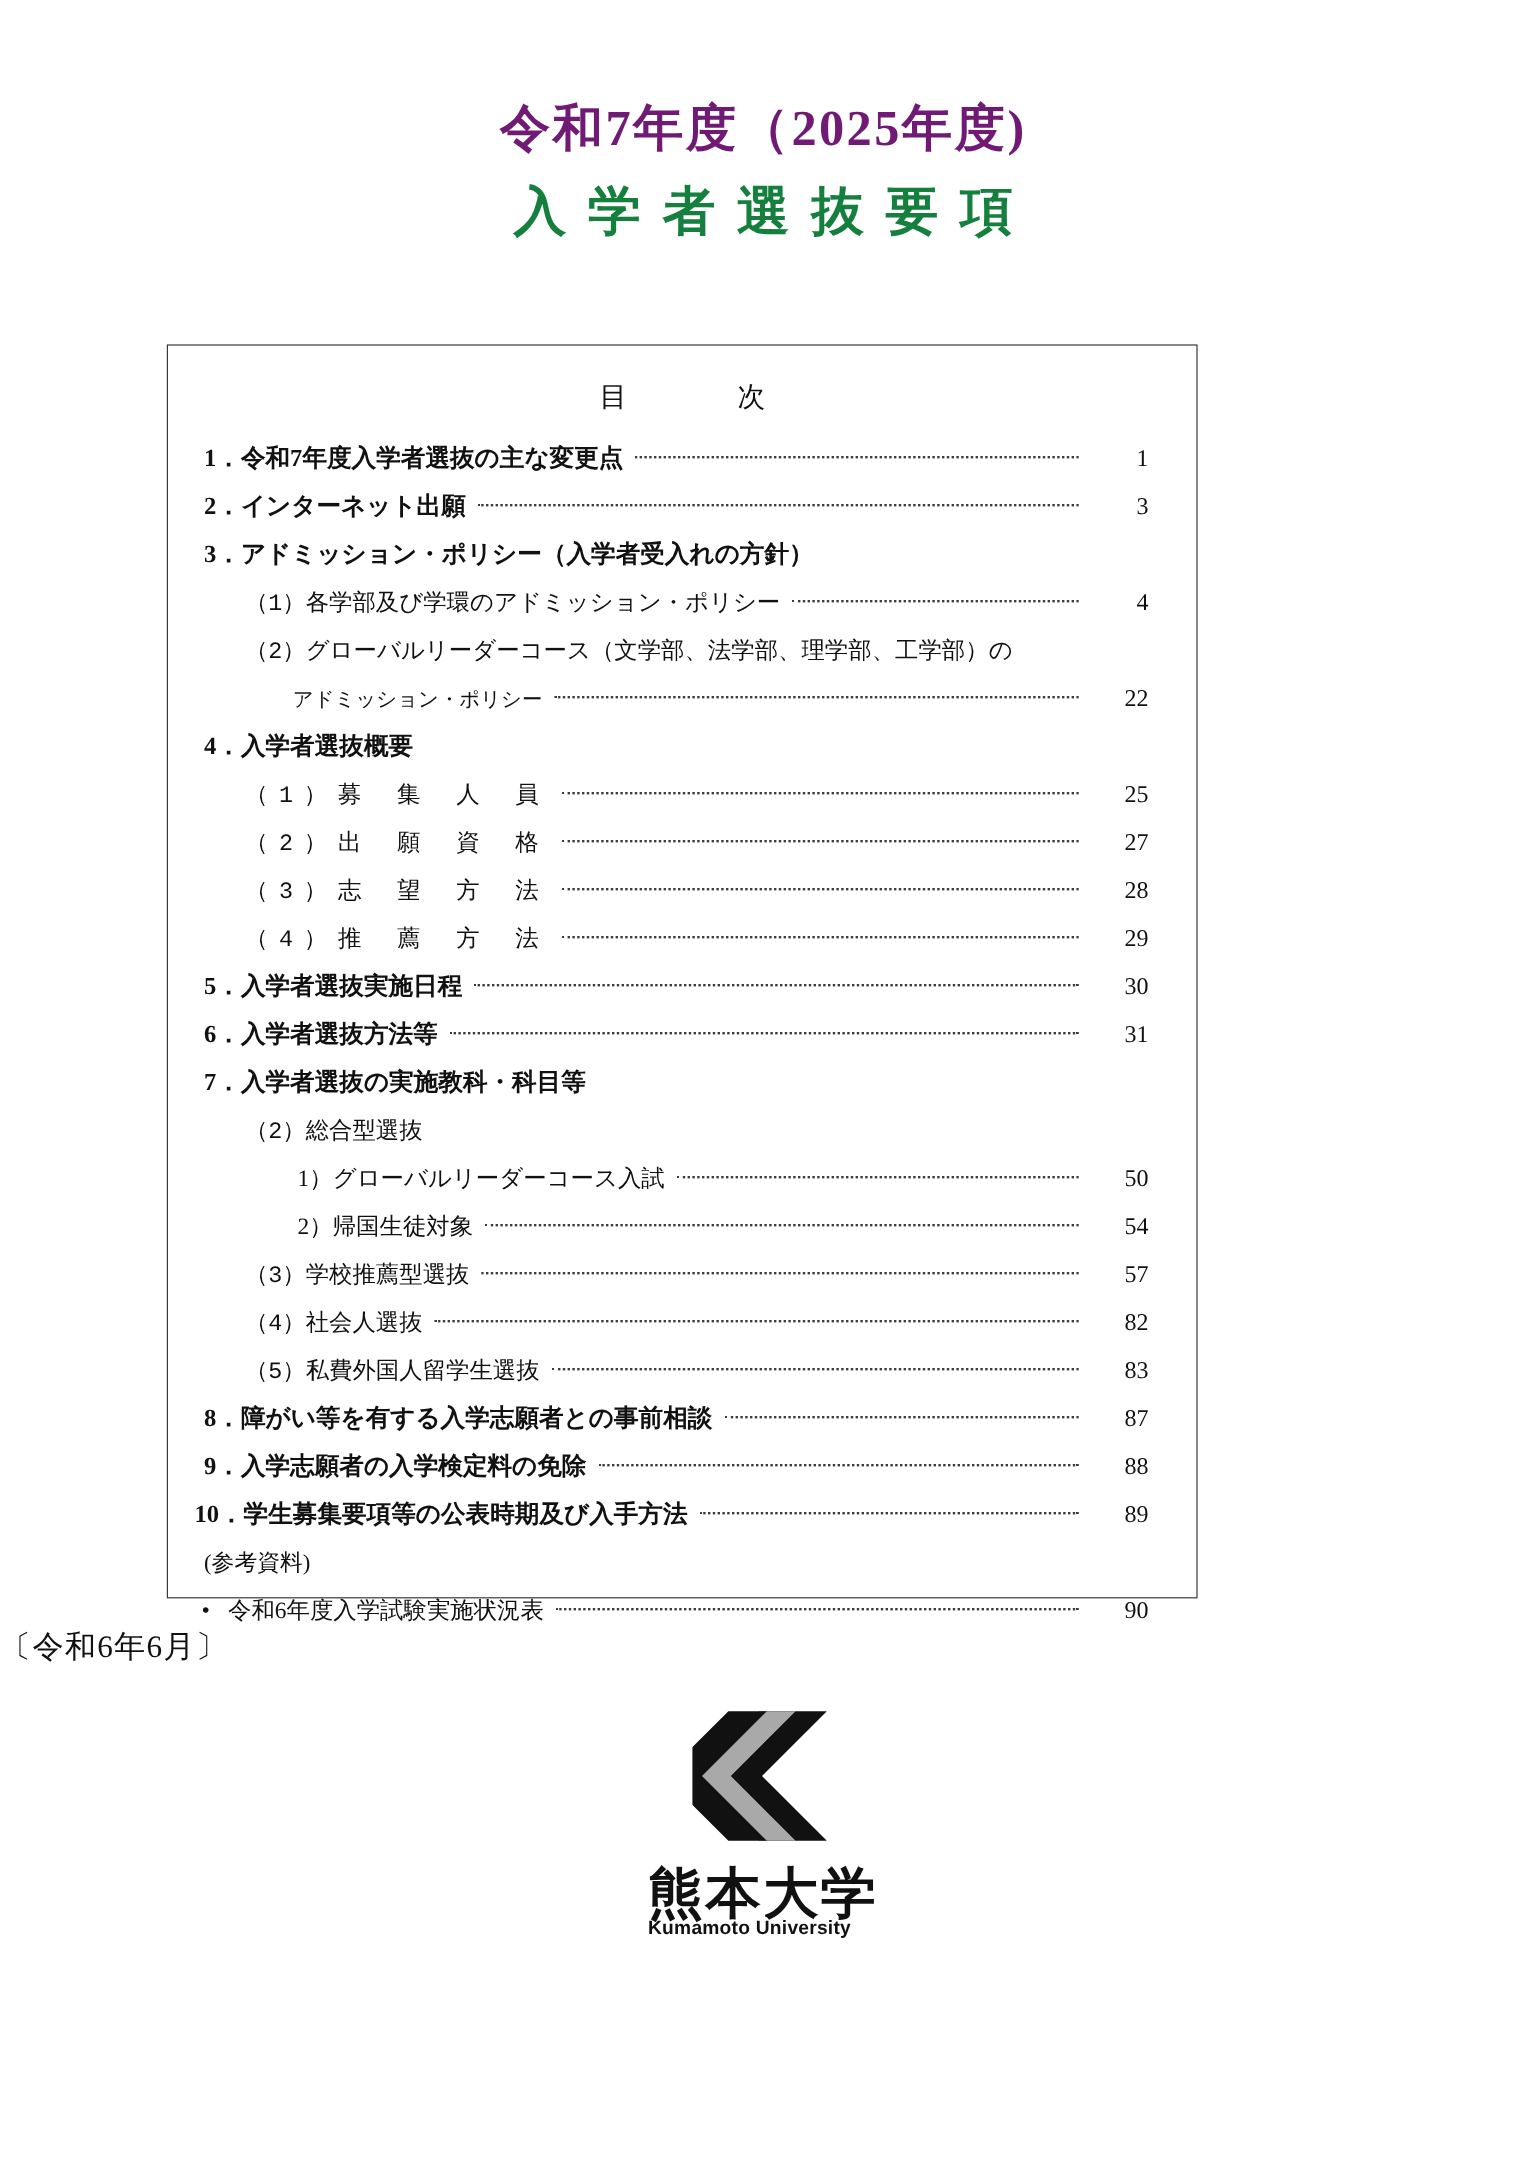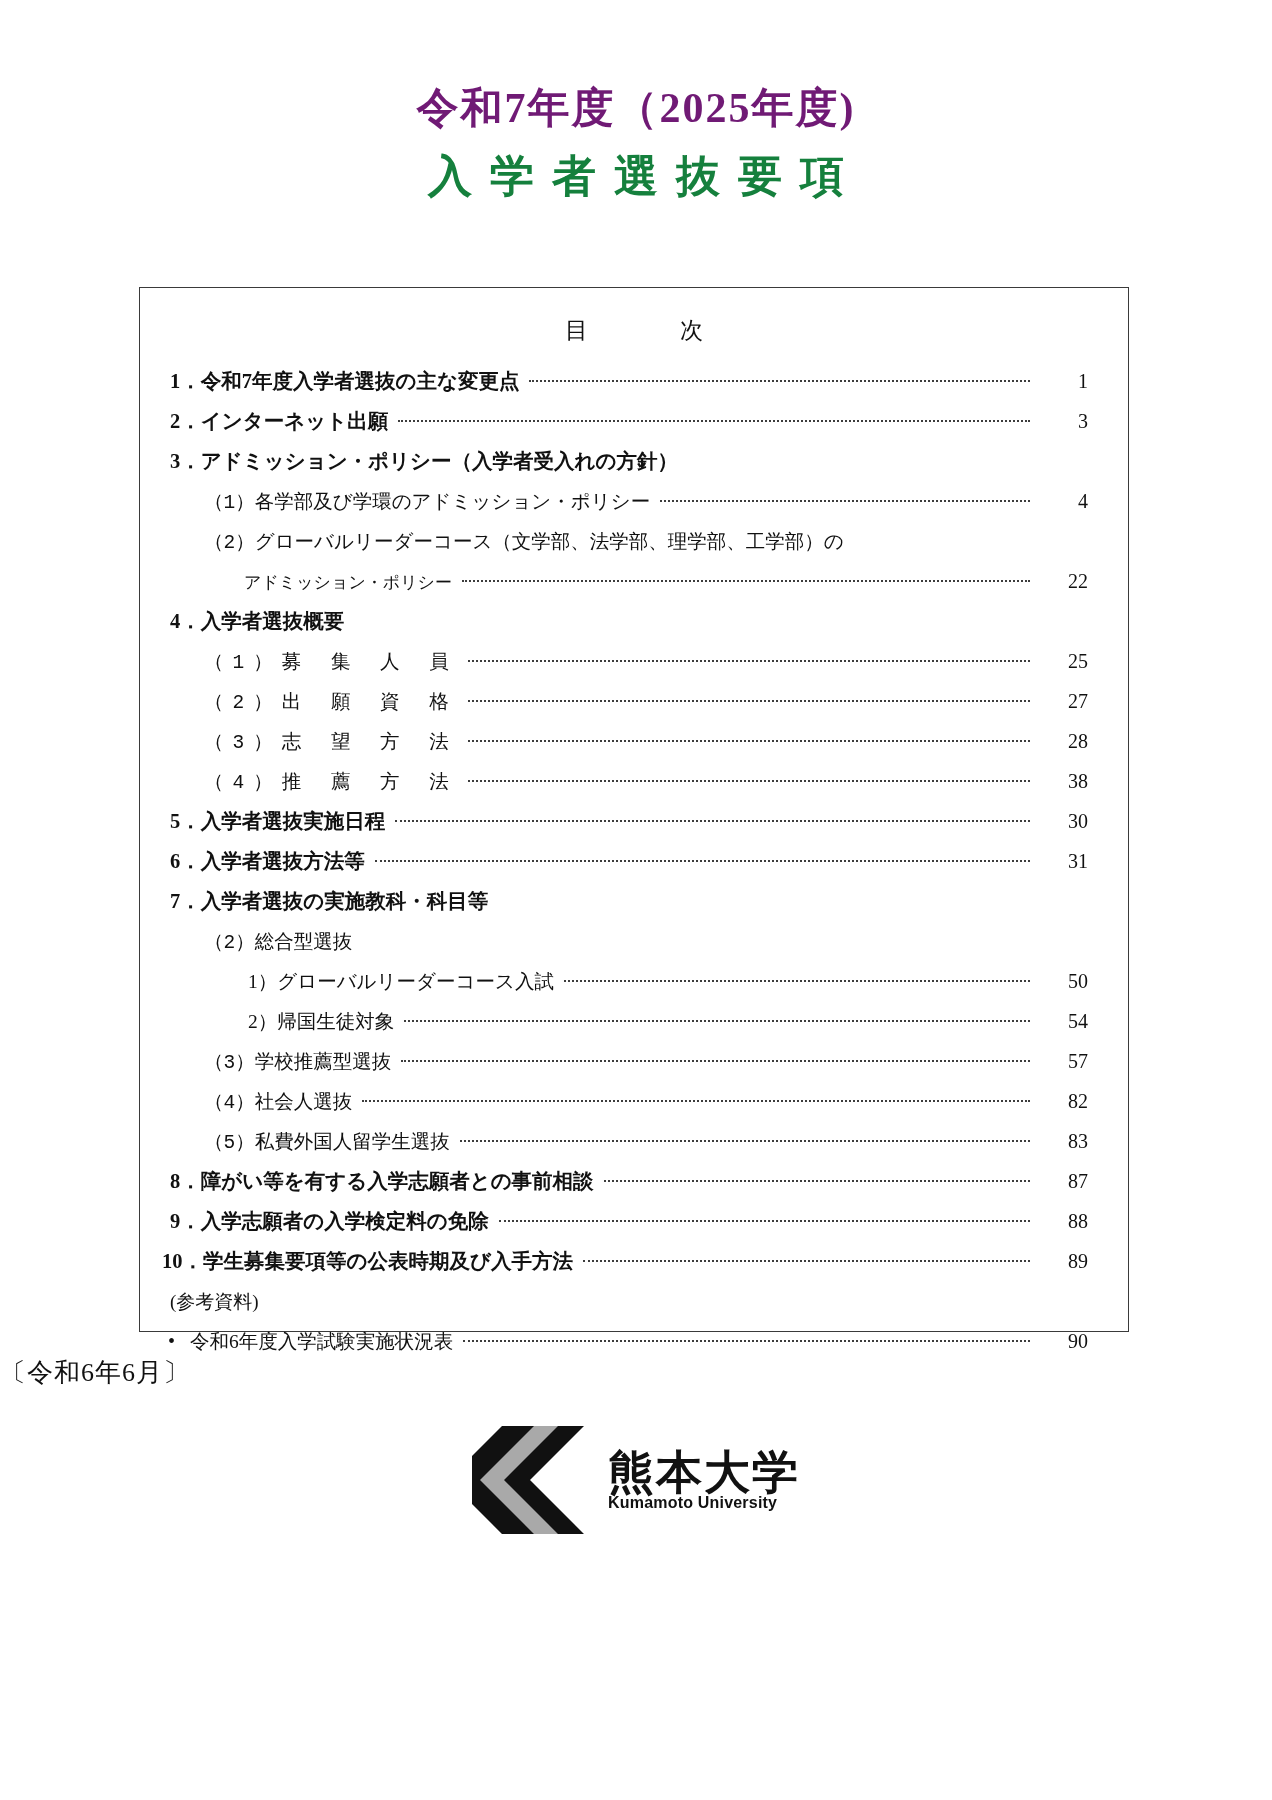--- a/index.html
+++ b/index.html
@@ -44,21 +44,21 @@
     margin-top: 10px;
     padding-left: 18px;
     color: #15803d;
   }
 
   
   .toc-frame {
     position: absolute;
     left: 139px;
     top: 287px;
-    width: 990px;
+    width: 859px;
     height: 1045px;
     border: 1px solid #3a3a3a;
     box-sizing: border-box;
     background: #ffffff;
   }
   .toc-header {
     text-align: center;
     font-size: 23px;
     font-weight: 400;
     letter-spacing: 0px;
@@ -159,20 +159,21 @@
     left: 0;
     width: 1272px;
     display: flex;
     justify-content: center;
     align-items: center;
   }
   .logo-inner {
     display: flex;
     align-items: center;
     gap: 18px;
+    flex-direction: column;
   }
   .logo-mark {
     width: 118px;
     height: 112px;
     flex: 0 0 auto;
   }
   .logo-text {
     display: flex;
     flex-direction: column;
     justify-content: center;
@@ -255,21 +256,21 @@
           <span class="page-num">27</span>
         </div>
         <div class="row lvl-2 lvl-2w">
           <span class="label">（3）志 望 方 法</span>
           <span class="leader"></span>
           <span class="page-num">28</span>
         </div>
         <div class="row lvl-2 lvl-2w">
           <span class="label">（4）推 薦 方 法</span>
           <span class="leader"></span>
-          <span class="page-num">38</span>
+          <span class="page-num">29</span>
         </div>
         <div class="row lvl-1">
           <span class="label">5．入学者選抜実施日程</span>
           <span class="leader"></span>
           <span class="page-num">30</span>
         </div>
         <div class="row lvl-1">
           <span class="label">6．入学者選抜方法等</span>
           <span class="leader"></span>
           <span class="page-num">31</span>

